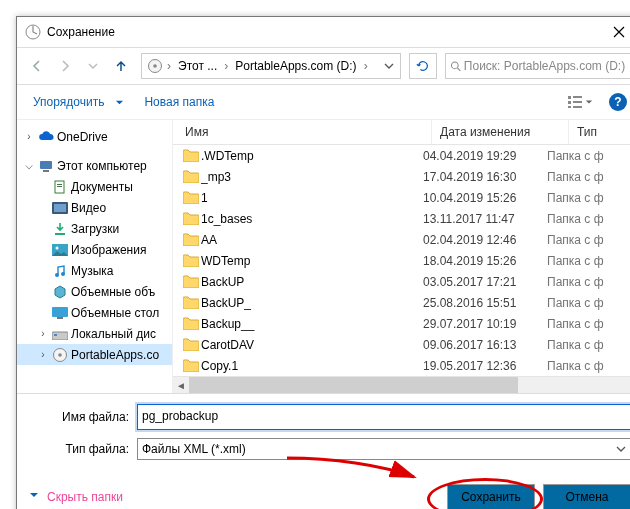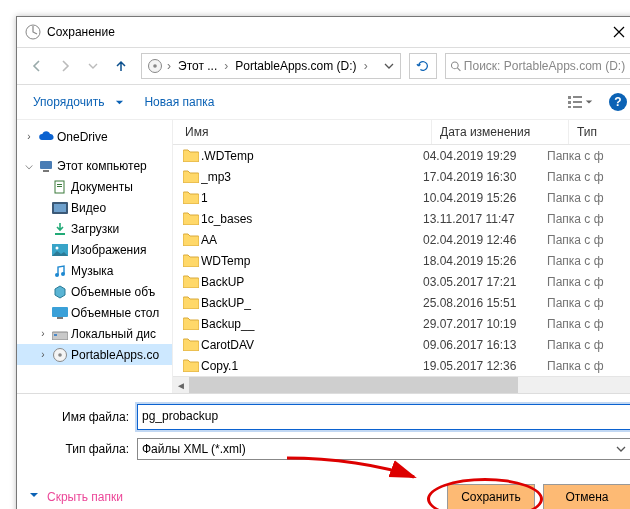--- a/index.html
+++ b/index.html
@@ -53,21 +53,21 @@
   .frow{display:flex;align-items:center;margin-bottom:8px}
   .frow .lbl{width:100px;text-align:right;padding-right:8px}
   .frow .field{flex:1}
   .frow input,.frow .sel{width:100%;box-sizing:border-box;height:22px;border:1px solid #888;padding:0 4px;font:inherit;background:#fff}
   .frow .sel{display:flex;align-items:center;justify-content:space-between}
   .fname-wrap{border:1px solid #0b62d0;box-shadow:0 0 0 2px rgba(11,98,208,.25);padding:0;height:24px}
   .fname-wrap input{border:none;height:22px}
   .btnrow{display:flex;align-items:center;padding:6px 12px 12px}
   .btnrow .hide{display:flex;align-items:flex-start;gap:8px;color:#ec4899}
   .btnrow .spacer{flex:1}
-  .btn{min-width:86px;height:24px;border:1px solid #999;background:#fdba74;display:flex;align-items:center;justify-content:center;margin-left:8px}
+  .btn{min-width:86px;height:24px;border:1px solid #999;background:#0369a1;display:flex;align-items:center;justify-content:center;margin-left:8px}
   .save-h{position:relative}
   .save-ellipse{position:absolute;left:-12px;top:-6px;width:110px;height:36px;border:3px solid #d00;border-radius:50%/50%;pointer-events:none}
   .red-arrow{position:absolute;left:282px;bottom:16px;pointer-events:none}
   svg{display:block}
 </style>
 </head>
 <body>
 
 <div class="dlg">
 

